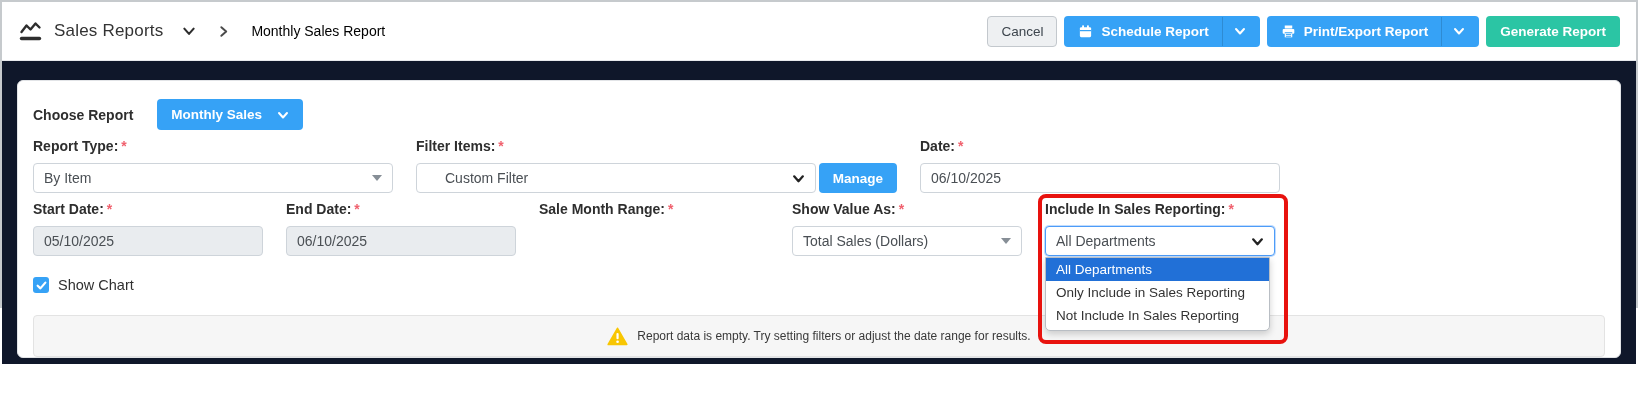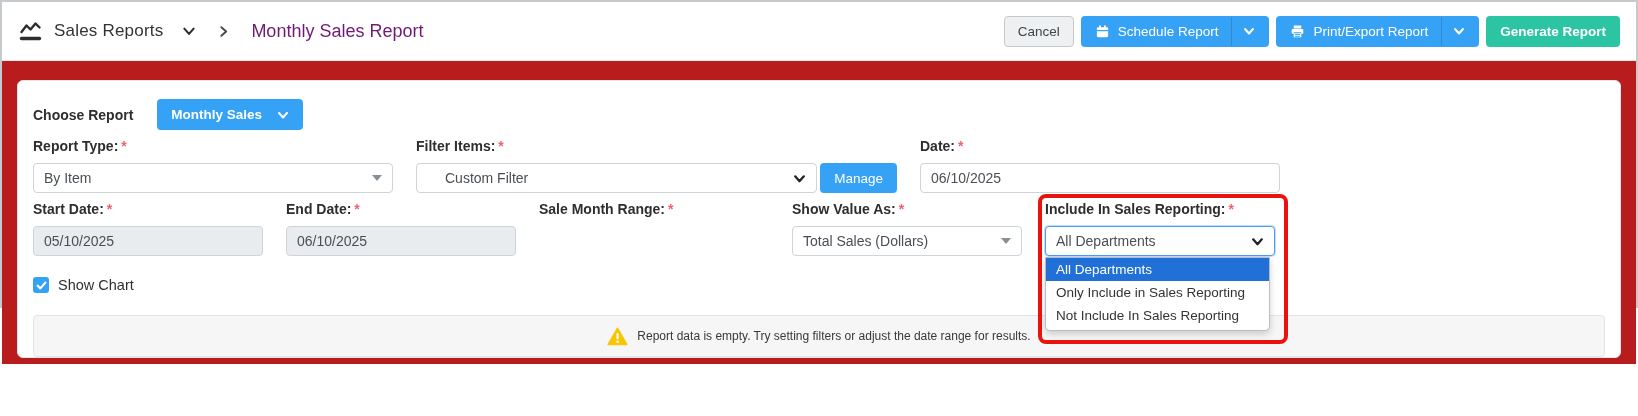--- a/index.html
+++ b/index.html
@@ -16,30 +16,30 @@
   *{box-sizing:border-box;margin:0;padding:0;}
   html,body{width:1638px;height:416px;overflow:hidden;}
   body{font-family:"Liberation Sans","DejaVu Sans",sans-serif;background:#fff;}
   .page{width:1638px;height:308px;border:2px solid #c6cacd;display:flex;flex-direction:column;background:#edeff2;}
 
   
   .header{height:59px;background:#fff;border-bottom:1px solid #e7e9ec;display:flex;align-items:center;padding:0 16px;flex:0 0 auto;}
   .brand{display:flex;align-items:center;gap:11px;}
   .title{font-size:17px;font-weight:500;color:#333;letter-spacing:.2px;}
   .crumb-sep{margin:0 10px;display:flex;align-items:center;}
-  .crumb{font-size:18px;color:#701a75;}
+  .crumb{font-size:14px;color:#000000;}
   .hdr-actions{margin-left:auto;display:flex;align-items:flex-start;gap:7px;}
   .btn{display:inline-flex;align-items:center;gap:8px;border-radius:4px;font-size:13.5px;height:31px;padding:0 13px;cursor:pointer;border:1px solid transparent;white-space:nowrap;}
   .btn-light{background:#eef0f2;border-color:#c3c8cd;color:#3d454d;}
-  .btn-primary{background:var(--primary);color:#fff;font-weight:400;}
+  .btn-primary{background:var(--primary);color:#fff;font-weight:700;}
   .btn-success{background:var(--success);color:#fff;font-weight:600;}
   .split-caret{display:inline-flex;align-items:center;border-left:1px solid rgba(0,0,0,.14);padding-left:11px;margin-left:5px;height:100%;}
 
   
-  .content{flex:1;padding:19px 15px 6px;background:#b91c1c;}
+  .content{flex:1;padding:19px 15px 6px;background:#0f172a;}
   .panel{background:#fff;border:1px solid #e2e4e7;border-radius:6px;height:100%;padding:18px 15px 0;position:relative;}
 
   .row1{display:flex;align-items:center;}
   .row1-label{font-size:14px;font-weight:700;color:var(--label);margin-right:24px;}
   .row1 .btn-primary{font-weight:600;justify-content:space-between;}
   .caret-inline{display:inline-flex;align-items:center;margin-left:7px;}
   .spacer{flex:1;}
 
   .fields-row{display:flex;gap:23px;margin-top:8px;}
   .field{position:relative;}

